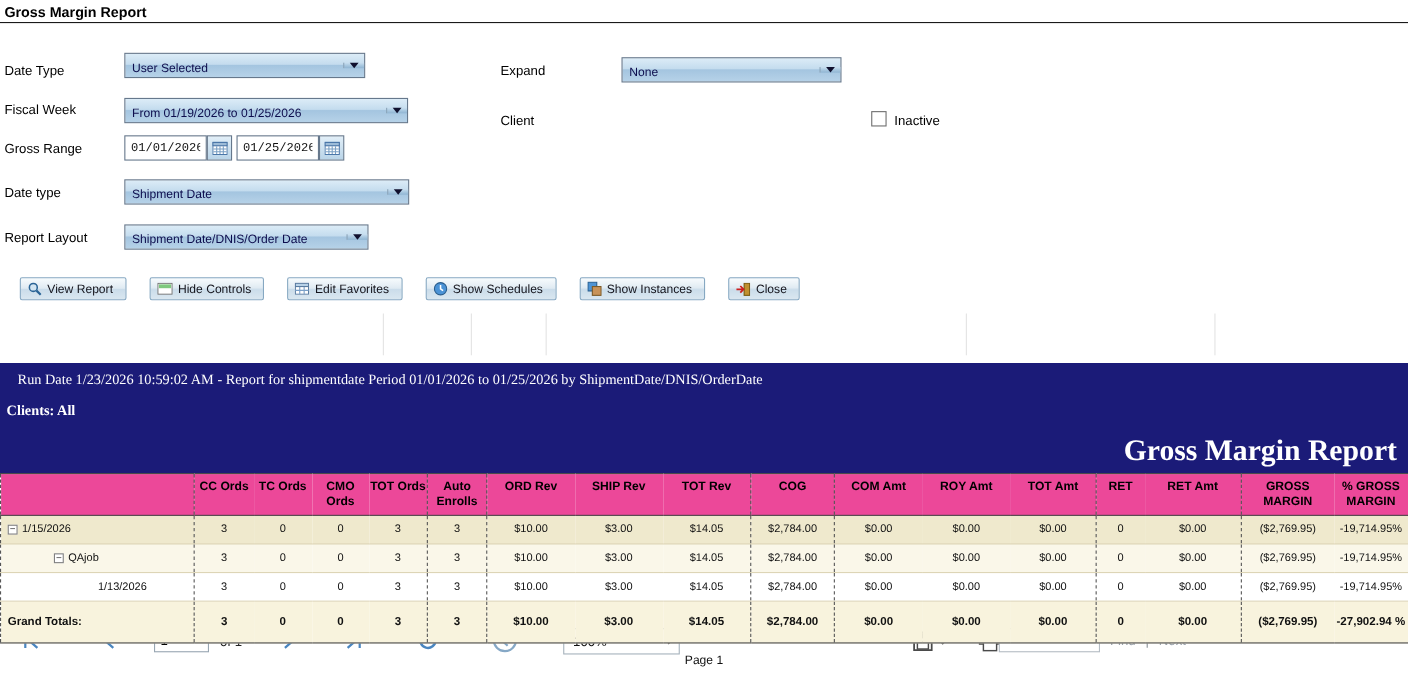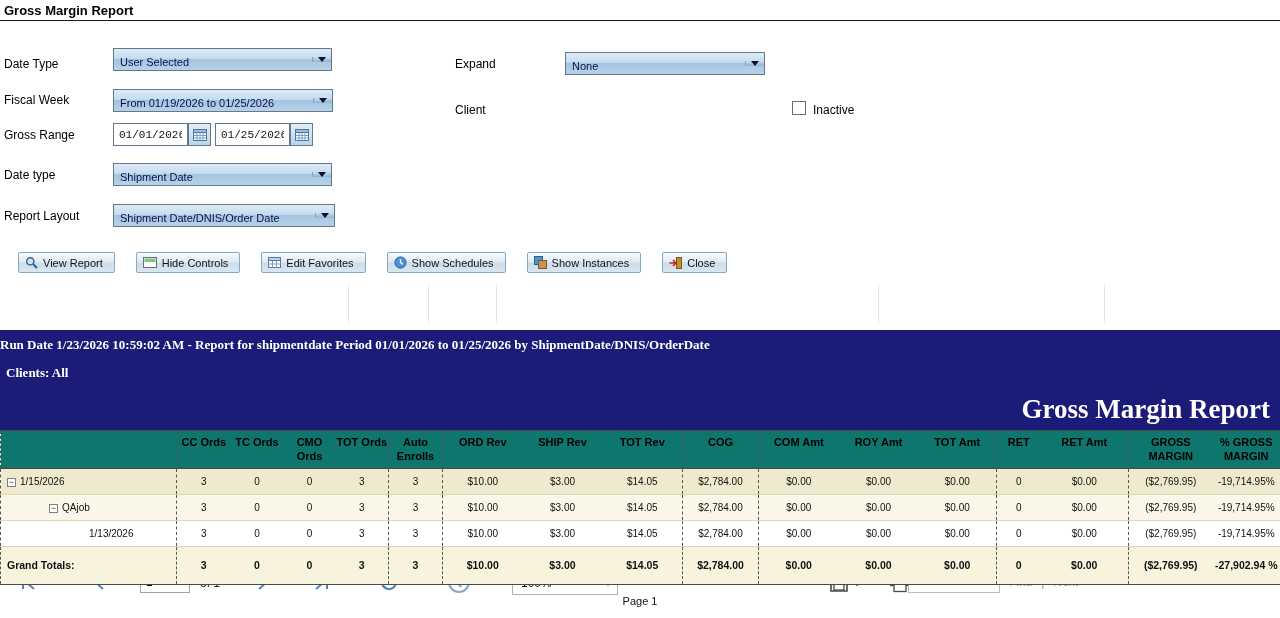--- a/index.html
+++ b/index.html
@@ -44,27 +44,27 @@
   .zoom-arrow{width:18px;display:flex;justify-content:center}
   .zoom-arrow::after{content:"";border-left:4px solid transparent;border-right:4px solid transparent;border-top:5px solid #333}
   .findwrap{position:absolute;left:908px;top:291px;display:flex;align-items:center;gap:9px}
   .find-input{width:92px;height:22px;border:1px solid #b4bcc4;font-size:12px;padding:0 5px;
     font-family:"Liberation Sans",sans-serif}
   .find-link{font-size:12px;color:#9aa2aa;cursor:pointer}
   .find-sep{font-size:12px;color:#8a9298}
 
   .band{position:absolute;left:0;top:330px;width:1280px;height:100px;background:#1b1b78;color:#fff;
     font-family:"Liberation Serif",serif}
-  .band-run{position:absolute;left:0;top:7px;font-size:13px;font-weight:bold;white-space:nowrap}
+  .band-run{position:absolute;left:16px;top:7px;font-size:13px;font-weight:normal;white-space:nowrap}
   .band-clients{position:absolute;left:6px;top:35px;font-size:13px;font-weight:bold}
   .band-title{position:absolute;right:10px;bottom:5px;font-size:27px;font-weight:bold}
 
   table.rtable{position:absolute;left:0;top:430px;width:1280px;border-collapse:collapse;table-layout:fixed;
     border-left:1px dashed #555}
-  .rtable th{font-size:11px;font-weight:bold;background:#0f766e;vertical-align:top;padding-top:5px;
+  .rtable th{font-size:11px;font-weight:bold;background:#ec4899;vertical-align:top;padding-top:5px;
     border-top:1px solid #4a4a4a;border-bottom:1px solid #4a4a4a;height:38px;text-align:center;line-height:1.25}
   .rtable td{font-size:10px;text-align:center;height:26px;border-bottom:1px solid #ddd5b6;color:#111}
   .rtable td.lbl{text-align:left;white-space:nowrap}
   tr.row1 td{background:#efe9cd}
   tr.row2 td{background:#faf7e9}
   tr.row3 td{background:#ffffff}
   tr.grand td{background:#f8f3dd;font-weight:bold;font-size:10.5px;height:38px;
     border-top:1px solid #4a4a4a;border-bottom:1px solid #4a4a4a;vertical-align:middle;line-height:1.3}
   .neg{color:#cc0000}
   .dashR{border-right:1px dashed #555}
@@ -81,21 +81,21 @@
   <div class="page-title">Gross Margin Report</div>
   <div class="title-rule"></div>
 
   <div class="flabel" style="left:4px;top:57px">Date Type</div>
   <div class="dropdown" style="left:113px;top:48px;width:219px">
     <span class="dd-text">User Selected</span>
     <span class="dd-arrow"></span>
   </div>
 
   <div class="flabel" style="left:4px;top:93px">Fiscal Week</div>
-  <div class="dropdown" style="left:113px;top:89px;width:220px">
+  <div class="dropdown" style="left:113px;top:89px;width:258px">
     <span class="dd-text">From 01/19/2026 to 01/25/2026</span>
     <span class="dd-arrow"></span>
   </div>
 
   <div class="flabel" style="left:4px;top:128px">Gross Range</div>
   <input class="dateinput" style="left: 113px; top: 123px;" value="01/01/2026">
   <span class="calbtn" style="left:188px;top:123px">
     <svg width="14" height="13" viewBox="0 0 14 13">
         <rect x="0.5" y="1.5" width="13" height="11" fill="#fff" stroke="#4a76a8"></rect>
         <rect x="0.5" y="1.5" width="13" height="3" fill="#9dbcd8" stroke="#4a76a8"></rect>
@@ -105,21 +105,21 @@
   <input class="dateinput" style="left: 215px; top: 123px;" value="01/25/2026">
   <span class="calbtn" style="left:290px;top:123px">
     <svg width="14" height="13" viewBox="0 0 14 13">
         <rect x="0.5" y="1.5" width="13" height="11" fill="#fff" stroke="#4a76a8"></rect>
         <rect x="0.5" y="1.5" width="13" height="3" fill="#9dbcd8" stroke="#4a76a8"></rect>
         <path d="M4 5v7M7 5v7M10 5v7M1 7.5h12M1 10h12" stroke="#7aa0c4" stroke-width="1" fill="none"></path>
       </svg>
   </span>
 
   <div class="flabel" style="left:4px;top:168px">Date type</div>
-  <div class="dropdown" style="left:113px;top:163px;width:219px">
+  <div class="dropdown" style="left:113px;top:163px;width:259px">
     <span class="dd-text">Shipment Date</span>
     <span class="dd-arrow"></span>
   </div>
 
   <div class="flabel" style="left:4px;top:209px">Report Layout</div>
   <div class="dropdown" style="left:113px;top:204px;width:222px">
     <span class="dd-text">Shipment Date/DNIS/Order Date</span>
     <span class="dd-arrow"></span>
   </div>
 

